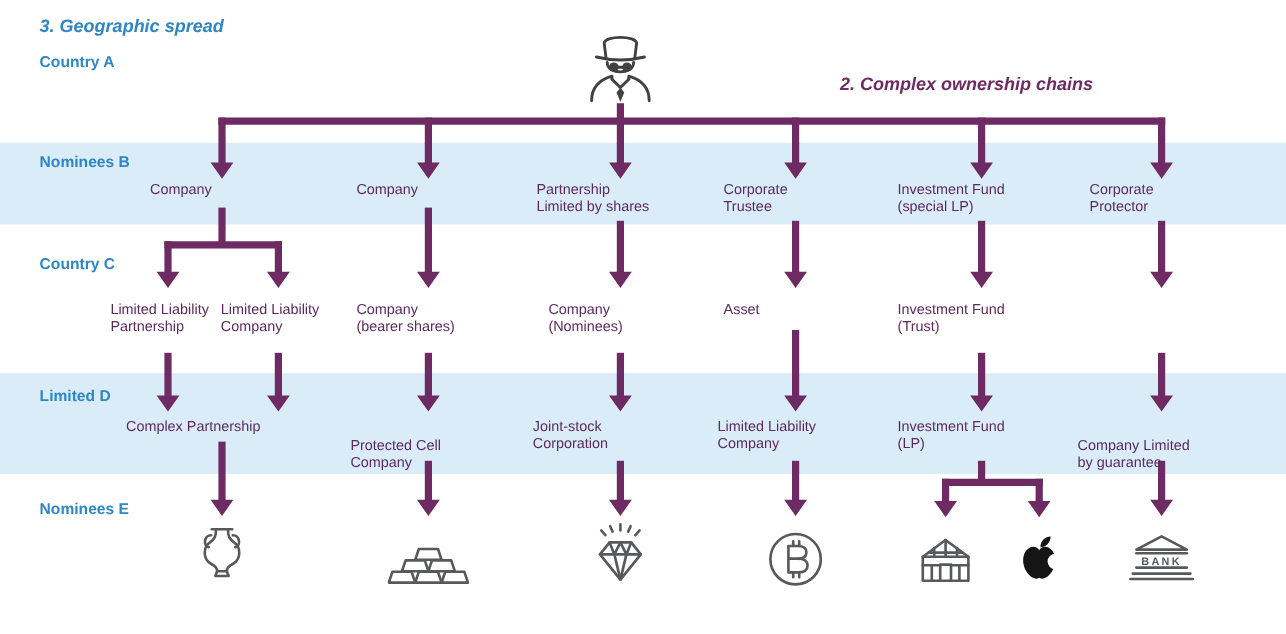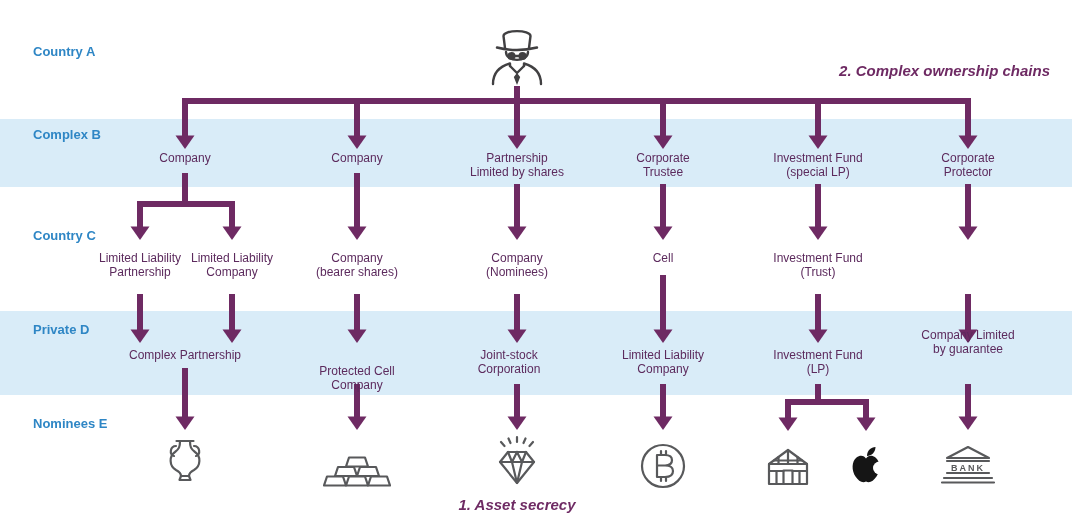--- a/index.html
+++ b/index.html
@@ -6,47 +6,47 @@
   .canvas{position:relative;width:1072px;height:528px;background:#fff;overflow:hidden;
           font-family:"Liberation Sans",sans-serif;}
   .band{position:absolute;left:0;width:100%;background:var(--band,#d9ecf8);z-index:0;}
   .band-b{top:119px;height:68px;}
   .band-d{top:311px;height:84px;}
   .country{position:absolute;left:33px;color:var(--blue,#2e86c5);font-weight:bold;
            font-size:13px;z-index:3;}
   .annotation{position:absolute;font-style:italic;font-weight:bold;font-size:15px;z-index:3;}
   .annotation-blue{color:var(--blue,#2e86c5);}
   .annotation-purple{color:var(--purple,#6e2a63);}
-  .node{position:absolute;text-align:center;font-size:12px;line-height:14px;
+  .node{position:absolute;text-align:left;font-size:12px;line-height:14px;
         color:var(--ink,#5c2a5d);white-space:pre-line;z-index:3;}
   .overlay{position:absolute;left:0;top:0;z-index:1;}
   .icon{position:absolute;z-index:2;}
   .arrow-shafts path{stroke:var(--purple,#6e2a63);fill:none;stroke-width:6;}
   .arrow-heads{fill:var(--purple,#6e2a63);}
   .gray-stroke{stroke:var(--icon-gray,#58595b);fill:none;stroke-width:2.2;
                stroke-linecap:round;stroke-linejoin:round;}
   .spy-stroke{stroke:#414042;fill:none;stroke-width:2.4;stroke-linecap:round;stroke-linejoin:round;}
   .bank-text{fill:var(--icon-gray,#58595b);font-family:"Liberation Sans",sans-serif;
              font-weight:bold;font-size:9px;letter-spacing:2px;}
 </style>
 </head>
 <body>
 
 <div class="canvas">
 
   <div class="band band-b"></div>
   <div class="band band-d"></div>
 
-  <div class="annotation annotation-purple" style="left:700px;top:62px;width:350px;text-align:right">2. Complex ownership chains</div>
-  <div class="annotation annotation-purple" style="left:417px;top:496px;width:200px;text-align:center">1. Asset secrecy</div>
+  <div class="annotation annotation-blue" style="left:33px;top:14px">3. Geographic spread</div>
+  <div class="annotation annotation-purple" style="left:700px;top:62px;width:350px;text-align:left">2. Complex ownership chains</div>
 
   <div class="country" style="top:44px">Country A</div>
-  <div class="country" style="top:127px">Complex B</div>
-  <div class="country" style="top:228px">Country C</div>
-  <div class="country" style="top:322px">Private D</div>
+  <div class="country" style="top:127px">Nominees B</div>
+  <div class="country" style="top:212px">Country C</div>
+  <div class="country" style="top:322px">Limited D</div>
   <div class="country" style="top:416px">Nominees E</div>
 
   <svg class="overlay" width="1072" height="528">
     <defs>
       <g id="ah">
           <polygon points="-9.5,-13.5 9.5,-13.5 0,0"></polygon>
         </g>
     </defs>
     <g class="arrow-shafts">
 
@@ -145,34 +145,34 @@
 Protector</div>
 
   <div class="node" style="left:92px;top:251px;width:96px">Limited Liability
 Partnership</div>
   <div class="node" style="left:184px;top:251px;width:96px">Limited Liability
 Company</div>
   <div class="node" style="left:297px;top:251px;width:120px">Company
 (bearer shares)</div>
   <div class="node" style="left:457px;top:251px;width:120px">Company
 (Nominees)</div>
-  <div class="node" style="left:603px;top:251px;width:120px">Cell</div>
+  <div class="node" style="left:603px;top:251px;width:120px">Asset</div>
   <div class="node" style="left:748px;top:251px;width:140px">Investment Fund
 (Trust)</div>
 
   <div class="node" style="left:105px;top:348px;width:160px">Complex Partnership</div>
   <div class="node" style="left:292px;top:364px;width:130px">Protected Cell
 Company</div>
   <div class="node" style="left:444px;top:348px;width:130px">Joint-stock
 Corporation</div>
   <div class="node" style="left:598px;top:348px;width:130px">Limited Liability
 Company</div>
   <div class="node" style="left:748px;top:348px;width:140px">Investment Fund
 (LP)</div>
-  <div class="node" style="left:898px;top:328px;width:140px">Company Limited
+  <div class="node" style="left:898px;top:364px;width:140px">Company Limited
 by guarantee</div>
 
   <svg class="icon" style="left:161px;top:436px" width="48" height="58" viewBox="-24 -29 48 58">
     <g class="gray-stroke">
       <path d="M-8.5,-24 H8.5"></path>
       <path d="M-5,-24 C-5,-18 -6,-16 -10,-13 C-16,-9 -16,1 -9,5 C-6,6.5 -4,8 -4,11 H4 C4,8 6,6.5 9,5 C16,1 16,-9 10,-13 C6,-16 5,-18 5,-24"></path>
       <path d="M-9,-19 C-15,-19 -16,-10 -11,-9"></path>
       <path d="M9,-19 C15,-19 16,-10 11,-9"></path>
       <path d="M-4,11 L-5.5,15 H5.5 L4,11"></path>
     </g>

